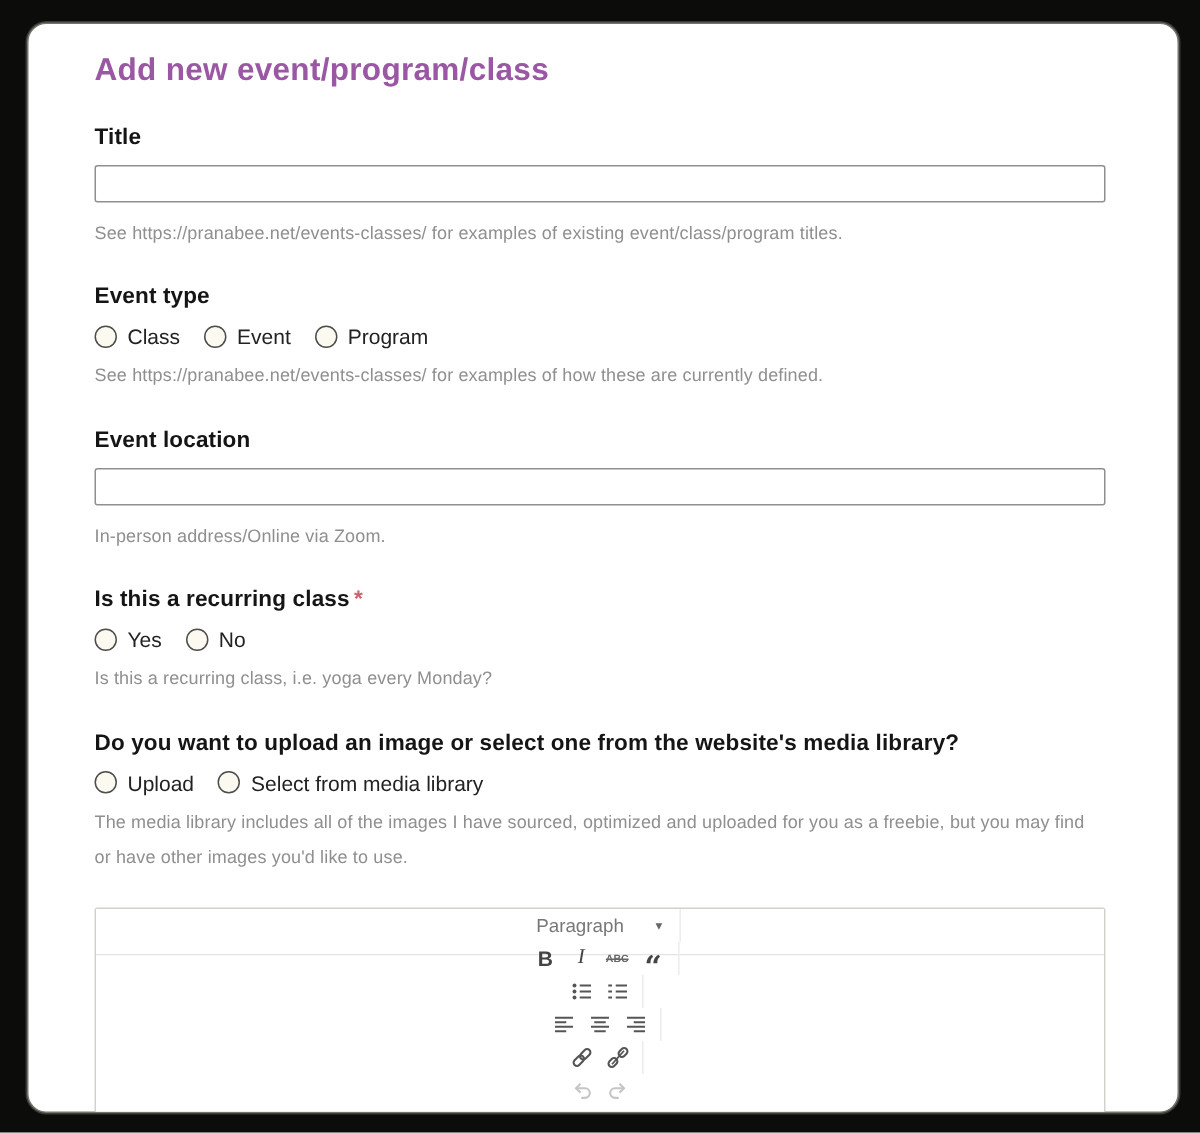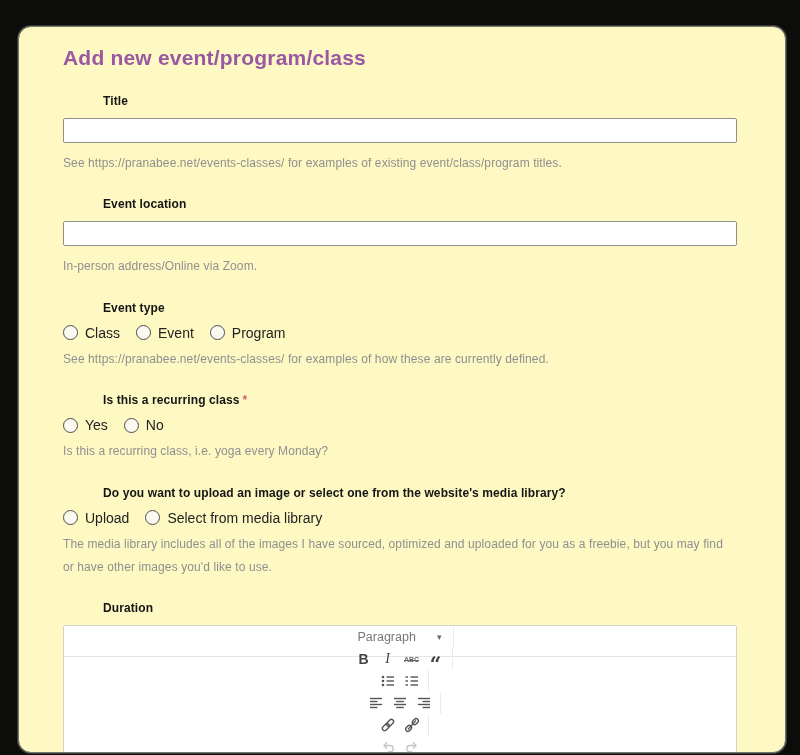--- a/index.html
+++ b/index.html
@@ -6,46 +6,45 @@
   html, body { margin: 0; padding: 0; }
   body {
     width: 800px; height: 755px;
     background: #0c0c0a;
     position: relative;
     font-family: "Liberation Sans", sans-serif;
     overflow: hidden;
   }
   .card {
     position: absolute;
-    left: 18px; top: 26px;
+    left: 18px; top: 15px;
     width: 768px; height: 727px;
-    background: #fef9c3;
+    background: #ffffff;
     border: 1px solid #75746c;
     border-radius: 13px;
     overflow: hidden;
     box-shadow: 0 0 0 1px rgba(200,200,190,0.25);
   }
   .content { padding: 18px 48px 0 44px; }
 
   .page-title {
     font-size: 21px;
     font-weight: 700;
     color: #9a57a3;
     margin: 1px 0 24px 0;
     letter-spacing: 0.2px;
   }
 
   .field { margin-bottom: 22px; }
   .field-label {
-    font-size: 12px;
+    font-size: 15px;
     font-weight: 700;
     color: #151515;
     margin-bottom: 10px;
     letter-spacing: 0.1px;
-    margin-left: 40px;
   }
   .required-marker { color: #cf5f6c; font-weight: 700; margin-left: 3px; }
 
   .text-input {
     display: block;
     width: 100%;
     height: 25px;
     background: #ffffff;
     border: 1px solid #8f8f8f;
     border-radius: 2px;
@@ -136,45 +135,45 @@
 
     <h1 class="page-title">Add new event/program/class</h1>
 
     <div class="field">
       <div class="field-label">Title</div>
       <input class="text-input" type="text" value="" style="">
       <div class="helper">See https://pranabee.net/events-classes/ for examples of existing event/class/program titles.</div>
     </div>
 
     <div class="field">
+      <div class="field-label">Event type</div>
+      <div class="radio-row">
+        <label class="radio-option">
+          <input type="radio" name="event-type" style="">
+          <span class="radio-label">Class</span>
+        </label>
+        <label class="radio-option">
+          <input type="radio" name="event-type" style="">
+          <span class="radio-label">Event</span>
+        </label>
+        <label class="radio-option">
+          <input type="radio" name="event-type" style="">
+          <span class="radio-label">Program</span>
+        </label>
+      </div>
+      <div class="helper">See https://pranabee.net/events-classes/ for examples of how these are currently defined.</div>
+    </div>
+
+    <div class="field">
       <div class="field-label">Event location</div>
       <input class="text-input" type="text" value="" style="">
       <div class="helper">In-person address/Online via Zoom.</div>
     </div>
 
     <div class="field">
-      <div class="field-label">Event type</div>
-      <div class="radio-row">
-        <label class="radio-option">
-          <input type="radio" name="event-type" style="">
-          <span class="radio-label">Class</span>
-        </label>
-        <label class="radio-option">
-          <input type="radio" name="event-type" style="">
-          <span class="radio-label">Event</span>
-        </label>
-        <label class="radio-option">
-          <input type="radio" name="event-type" style="">
-          <span class="radio-label">Program</span>
-        </label>
-      </div>
-      <div class="helper">See https://pranabee.net/events-classes/ for examples of how these are currently defined.</div>
-    </div>
-
-    <div class="field">
       <div class="field-label"><span>Is this a recurring class</span><span class="required-marker">*</span></div>
       <div class="radio-row">
         <label class="radio-option">
           <input type="radio" name="recurring" style="">
           <span class="radio-label">Yes</span>
         </label>
         <label class="radio-option">
           <input type="radio" name="recurring" style="">
           <span class="radio-label">No</span>
         </label>
@@ -191,21 +190,20 @@
         </label>
         <label class="radio-option">
           <input type="radio" name="image-source" style="">
           <span class="radio-label">Select from media library</span>
         </label>
       </div>
       <div class="helper" style="max-width: 676px;">The media library includes all of the images I have sourced, optimized and uploaded for you as a freebie, but you may find or have other images you'd like to use.</div>
     </div>
 
     <div class="field">
-      <div class="field-label">Duration</div>
       <div class="editor">
         <div class="toolbar">
 
           <div class="tb-group">
             <button class="tb-btn format-btn">
               <span>Paragraph</span>
               <span class="arrow">▾</span>
             </button>
           </div>
 

